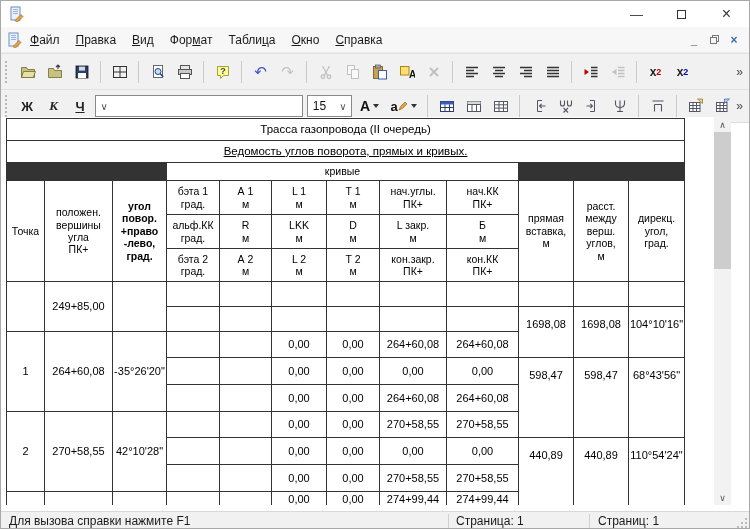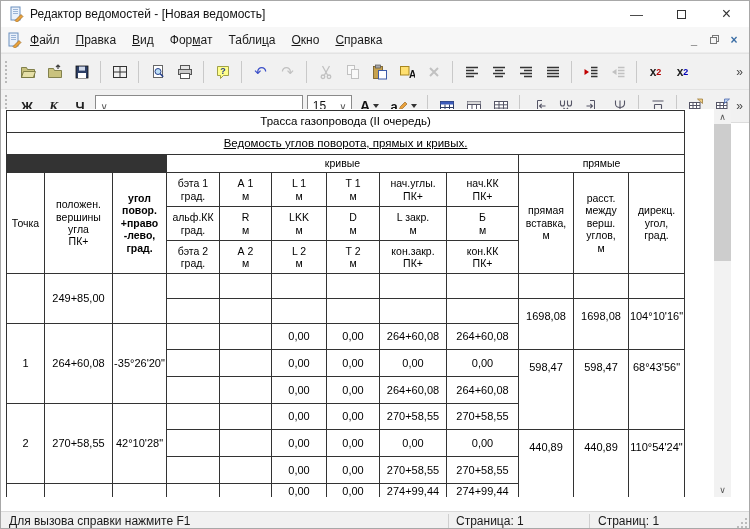--- a/index.html
+++ b/index.html
@@ -52,21 +52,21 @@
   .drop-tri { width:0; height:0; border-left:3.5px solid transparent; border-right:3.5px solid transparent;
     border-top:4px solid #333; margin-left:3px; }
   .fontA { font-size:14px; font-weight:bold; color:#111; }
   .fonta { font-size:13px; font-weight:bold; color:#111; }
   .sup2 { color:#b00000; font-size:9px; font-weight:bold; }
   .sub2 { color:#0000b8; font-size:9px; font-weight:bold; }
   .xchar { font-size:12px; font-weight:bold; color:#222; }
   .undo-g { font-size:15px; color:#3c50c8; line-height:1; }
   .redo-g { font-size:15px; color:#9a9a9a; line-height:1; }
   
-  .docarea { position:absolute; left:0; top:108px; width:730px; height:388px; background:#fff; overflow:hidden; }
+  .docarea { position:absolute; left:0; top:116px; width:730px; height:388px; background:#fff; overflow:hidden; }
   .doc-table { position:absolute; left:5px; top:1px; display:grid; gap:1px; background:#333;
     border:1px solid #333;
     grid-template-columns:37px 67px 53px 52px 51px 54px 52px 66px 71px 54px 54px 55px;
     grid-template-rows:21px 21px 17px 33px 33px 32px 24px 24px 25px 26px 26px 25px 26px 26px 14px; }
   .cell { background:#fff; display:flex; align-items:center; justify-content:center;
     text-align:center; white-space:pre-line; line-height:1.18; overflow:hidden; color:#000; }
   .t-title { font-size:11.5px; }
   .t-head  { font-size:10.5px; }
   .t-data  { font-size:11px; }
   .t-straight { align-items:flex-start; padding-top:11px; }
@@ -92,21 +92,20 @@
 <div class="window">
 
   <div class="titlebar">
     <span class="app-icon" id="appIcon">
         <svg width="16" height="16" viewBox="0 0 16 16">
           <rect x="3" y="1" width="9" height="13" fill="#eaf1fb" stroke="#6b8fbe"></rect>
           <path d="M5 3.5h5M5 5.5h5M5 7.5h5" stroke="#9ab4d6"></path>
           <path d="M7 14.5l6-6 2 2-6 6z" fill="#e9a13b" stroke="#8a5a1a" stroke-width="0.6"></path>
         </svg>
       </span>
-    <span class="title-text">Редактор ведомостей - [Новая ведомость]</span>
     <div class="win-controls">
       <button class="win-btn">
           <span>—</span>
         </button>
       <button class="win-btn">
           <span class="max-box"></span>
         </button>
       <button class="win-btn">
           <span class="close-glyph">×</span>
         </button>
@@ -374,21 +373,20 @@
       </span>
     <span class="tb-overflow">»</span>
   </div>
 
   <div class="docarea">
     <div class="doc-table" id="docTable">
         <div class="cell t-title" style="grid-area: 1 / 1 / span 1 / span 12;">Трасса газопровода (II очередь)</div>
         <div class="cell t-title" style="grid-area: 2 / 1 / span 1 / span 12; text-decoration: underline;">Ведомость углов поворота, прямых и кривых.</div>
         <div class="cell t-head" style="grid-area: 3 / 1 / span 1 / span 3; margin-top: 18px;">углы</div>
         <div class="cell t-head" style="grid-area: 3 / 4 / span 1 / span 6;">кривые</div>
-        <div class="cell t-head" style="grid-area: 3 / 10 / span 1 / span 3;">прямые</div>
         <div class="cell t-head" style="grid-area: 4 / 1 / span 3 / span 1;">Точка</div>
         <div class="cell t-head" style="grid-area: 4 / 2 / span 3 / span 1;">положен.
 вершины
 угла
 ПК+</div>
         <div class="cell t-head" style="grid-area: 4 / 3 / span 3 / span 1; font-weight: bold;">угол
 повор.
 +право
 -лево,
 град.</div>

